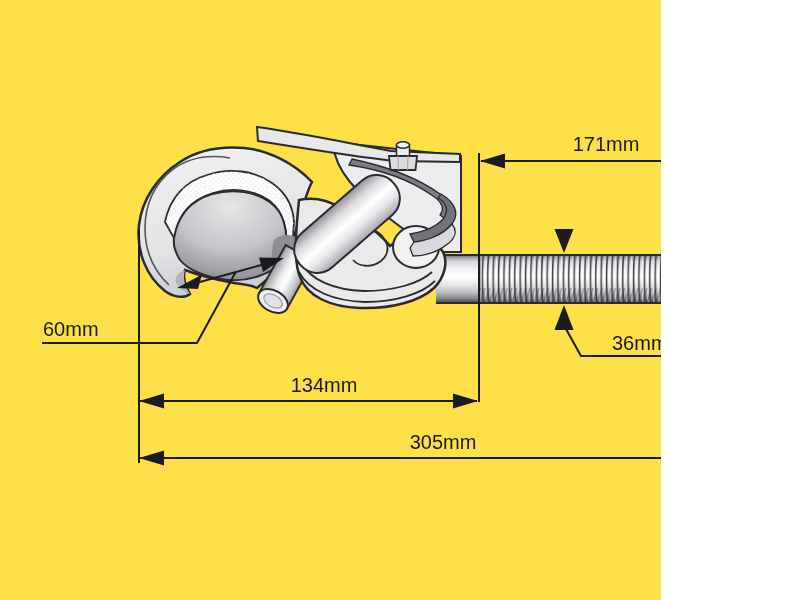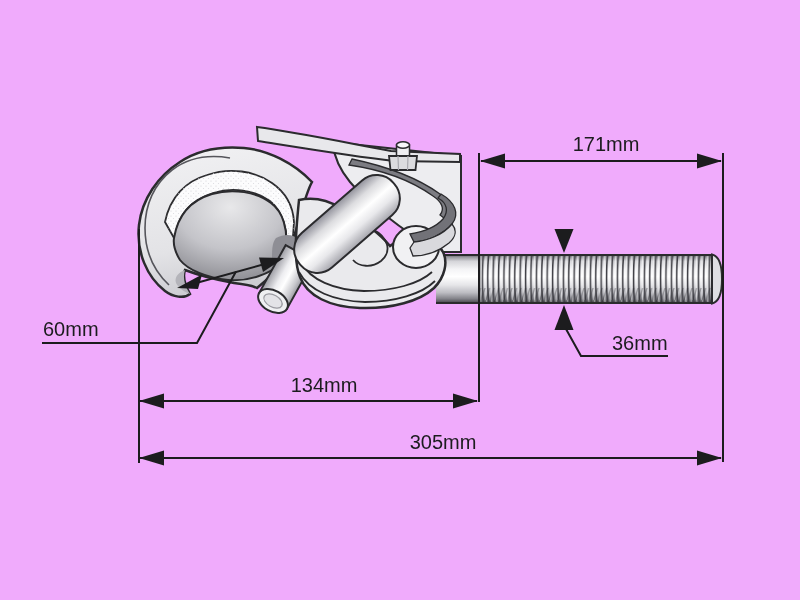--- a/index.html
+++ b/index.html
@@ -1,16 +1,16 @@
 <!DOCTYPE html>
 <html><head>
 <meta charset="utf-8">
 <style>
   html,body{margin:0;padding:0;background:#ffffff;}
-  #stage{position:relative;width:800px;height:600px;background:#f0abfc;overflow:hidden;
+  #stage{position:relative;width:661px;height:600px;background:#fde047;overflow:hidden;
          font-family:"Liberation Sans", sans-serif;}
   svg{display:block;}
   text{font-family:"Liberation Sans", sans-serif;font-size:20px;fill:#1c1c1e;}
 </style>
 </head>
 <body>
 
 <div id="stage">
 <svg width="800" height="600" viewBox="0 0 800 600">
   <defs>

